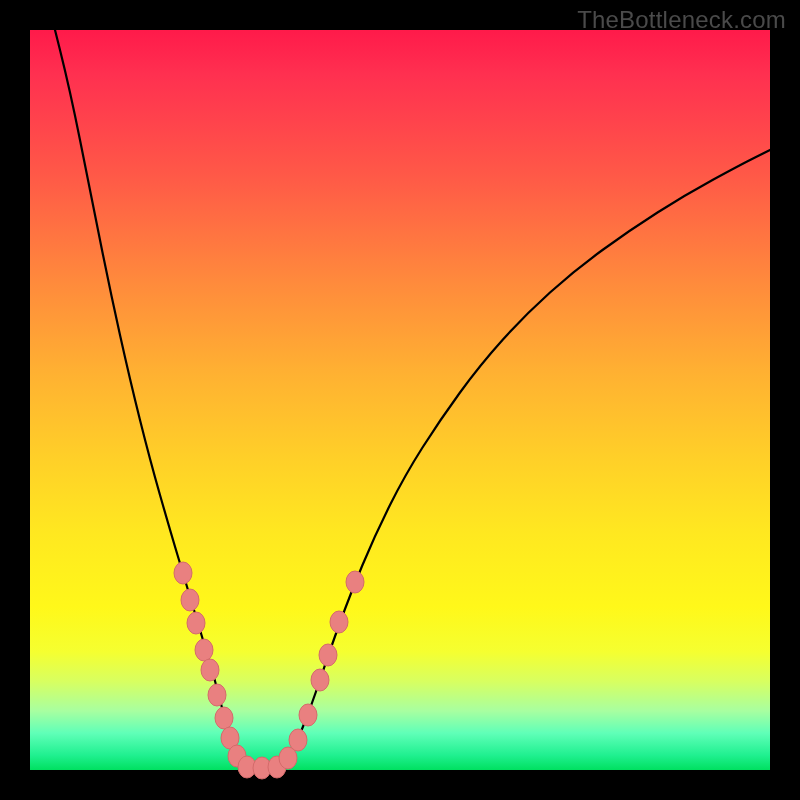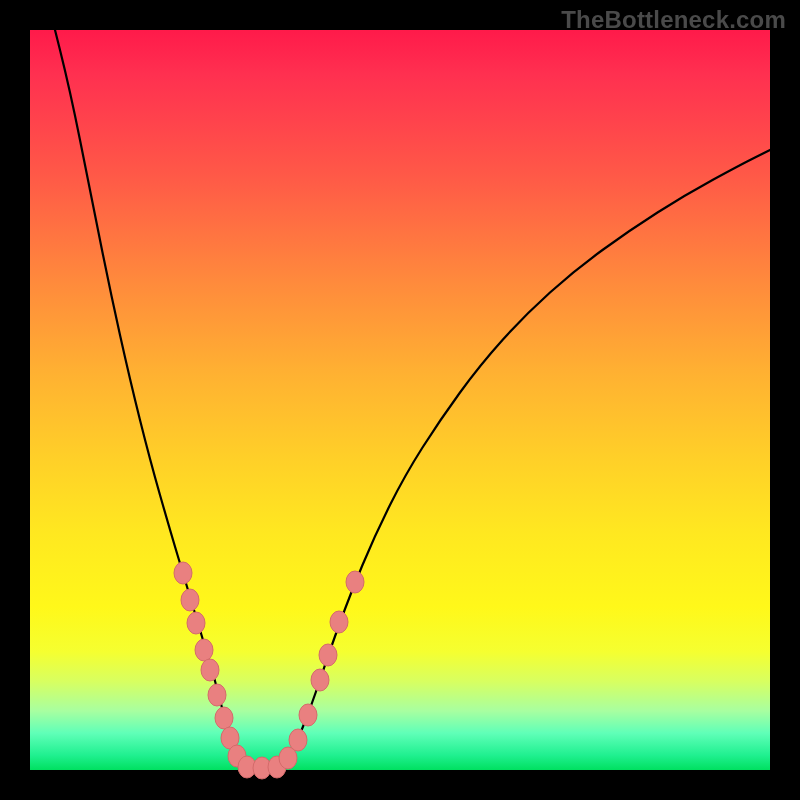--- a/index.html
+++ b/index.html
@@ -39,21 +39,21 @@
       #20f090 98%,
       #00e060 100%
     );
   }
   .watermark {
     position: absolute;
     top: 6px;
     right: 14px;
     color: #4a4a4a;
     font-size: 24px;
-    font-weight: 700;
+    font-weight: 400;
     z-index: 10;
     letter-spacing: 0.2px;
   }
   svg.curve {
     position: absolute;
     inset: 0;
     width: 740px;
     height: 740px;
     overflow: visible;
   }

